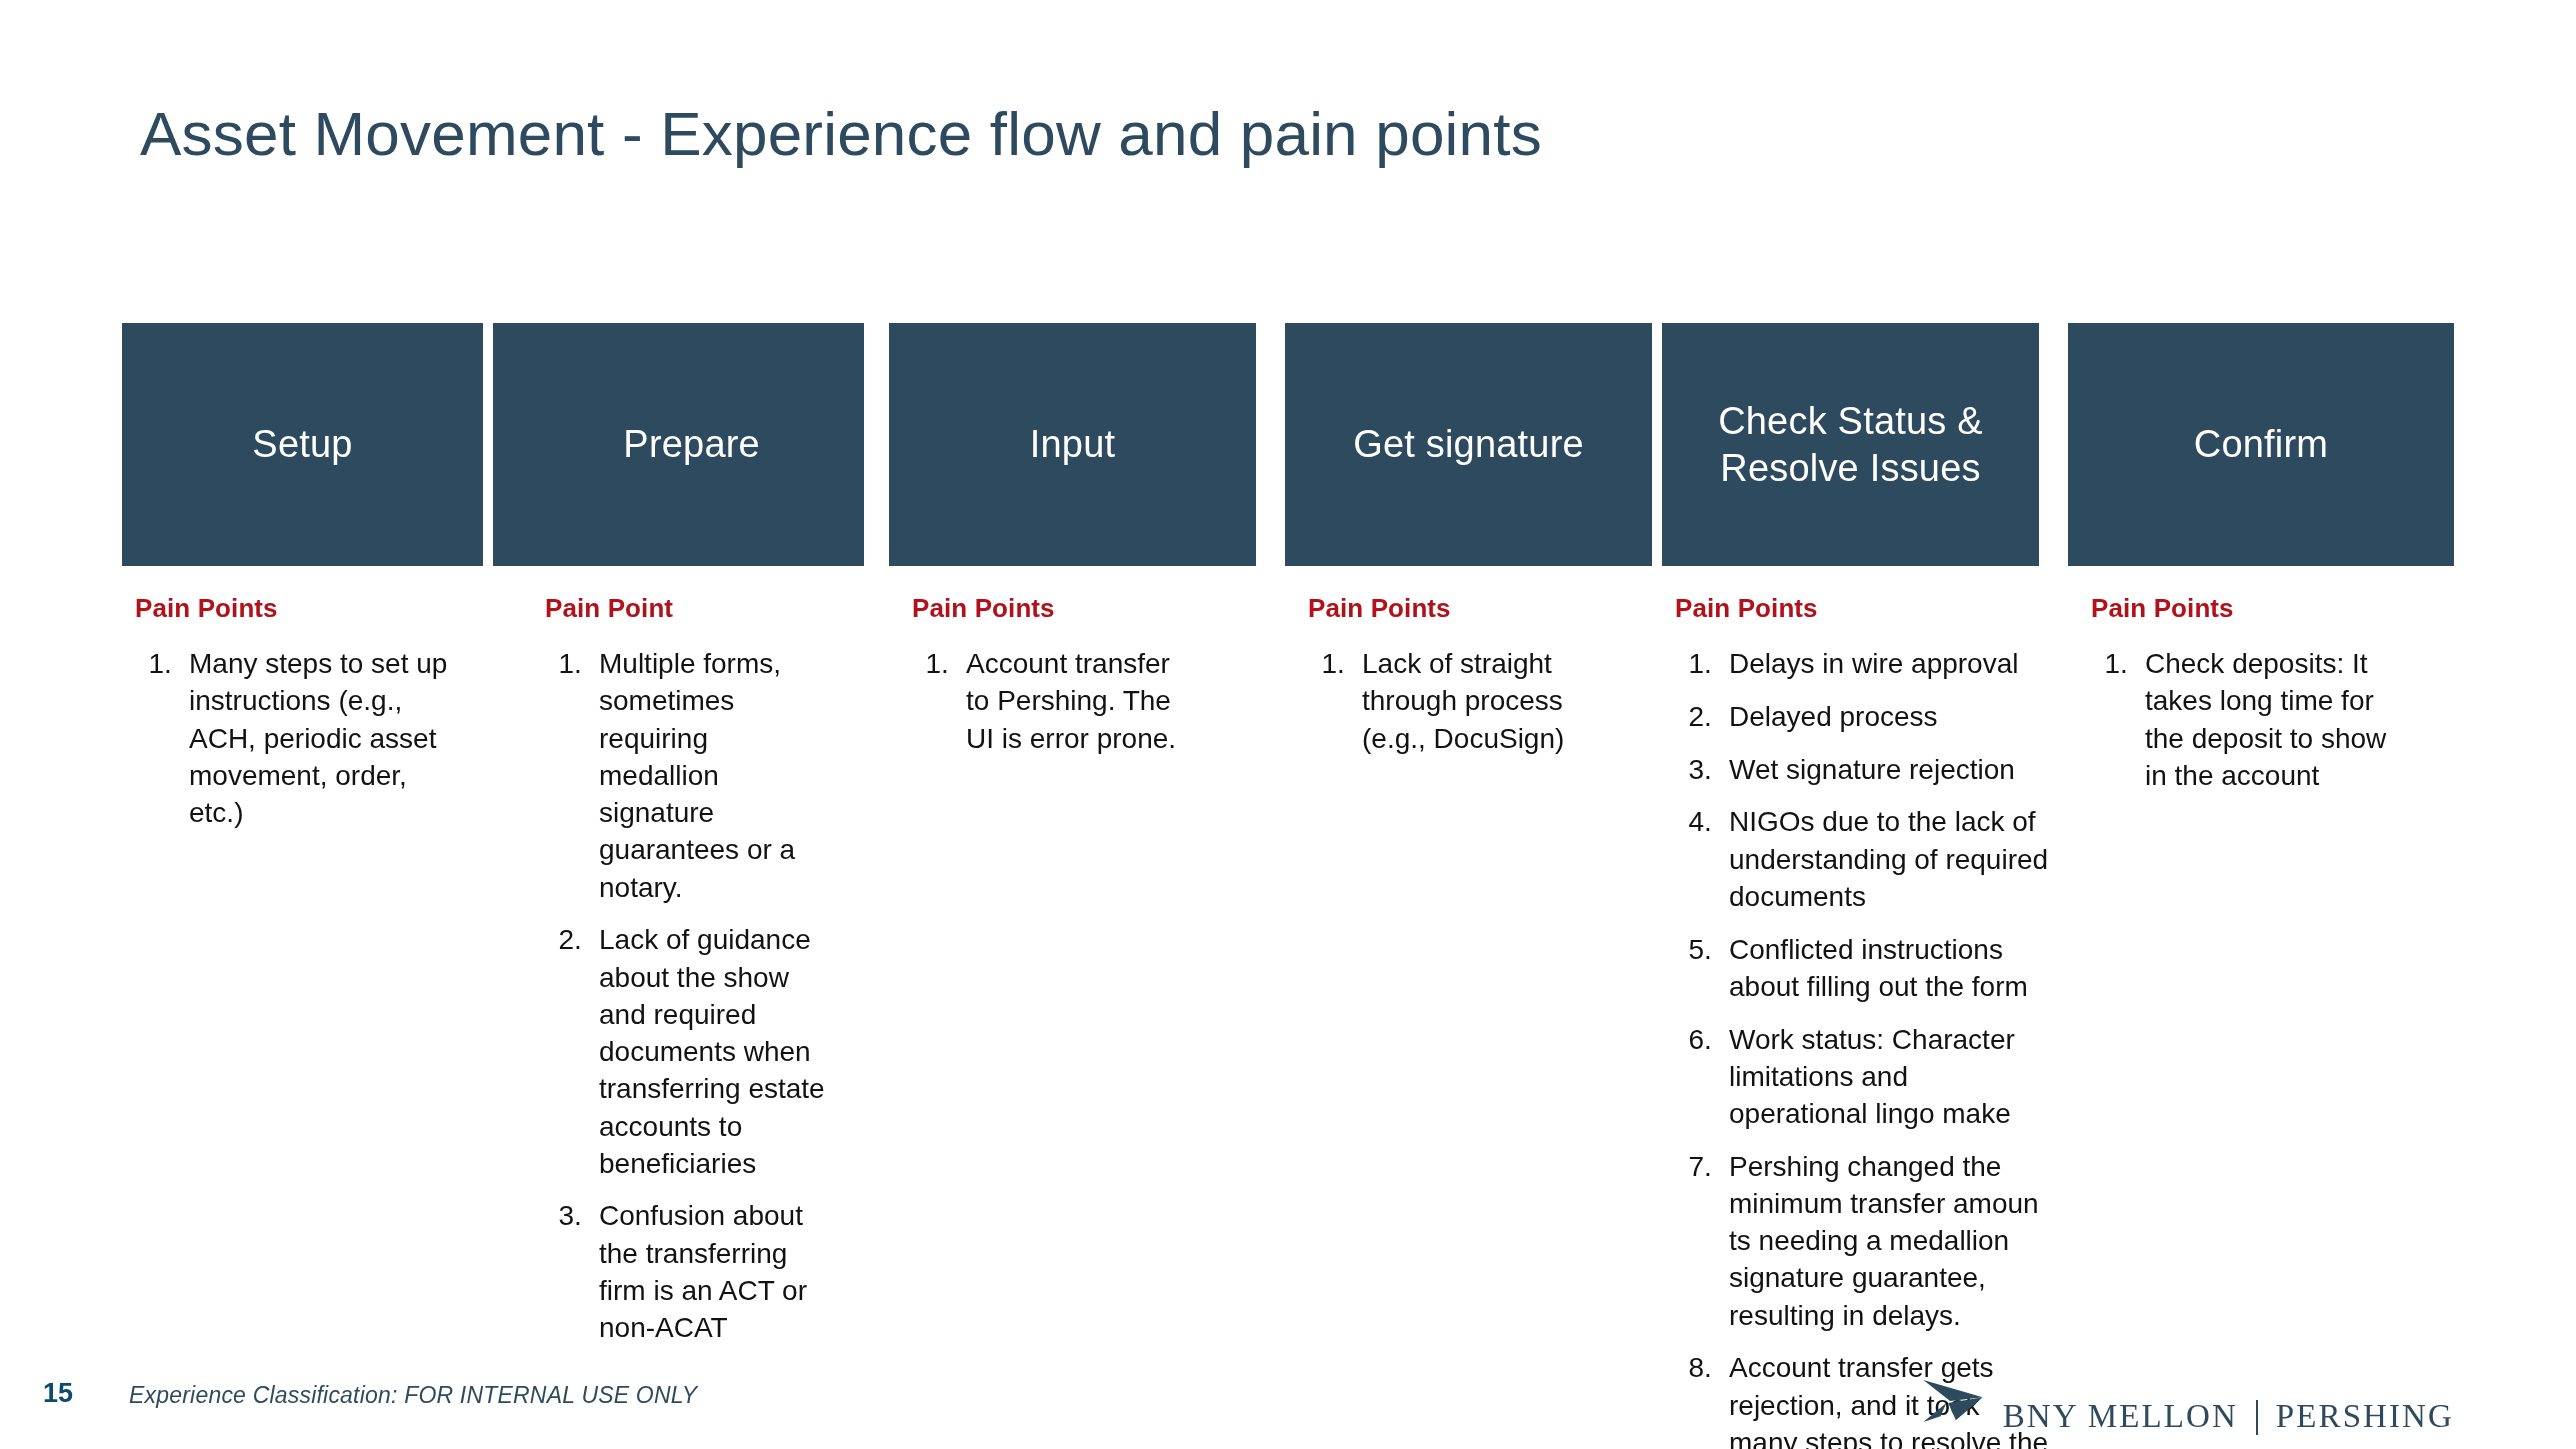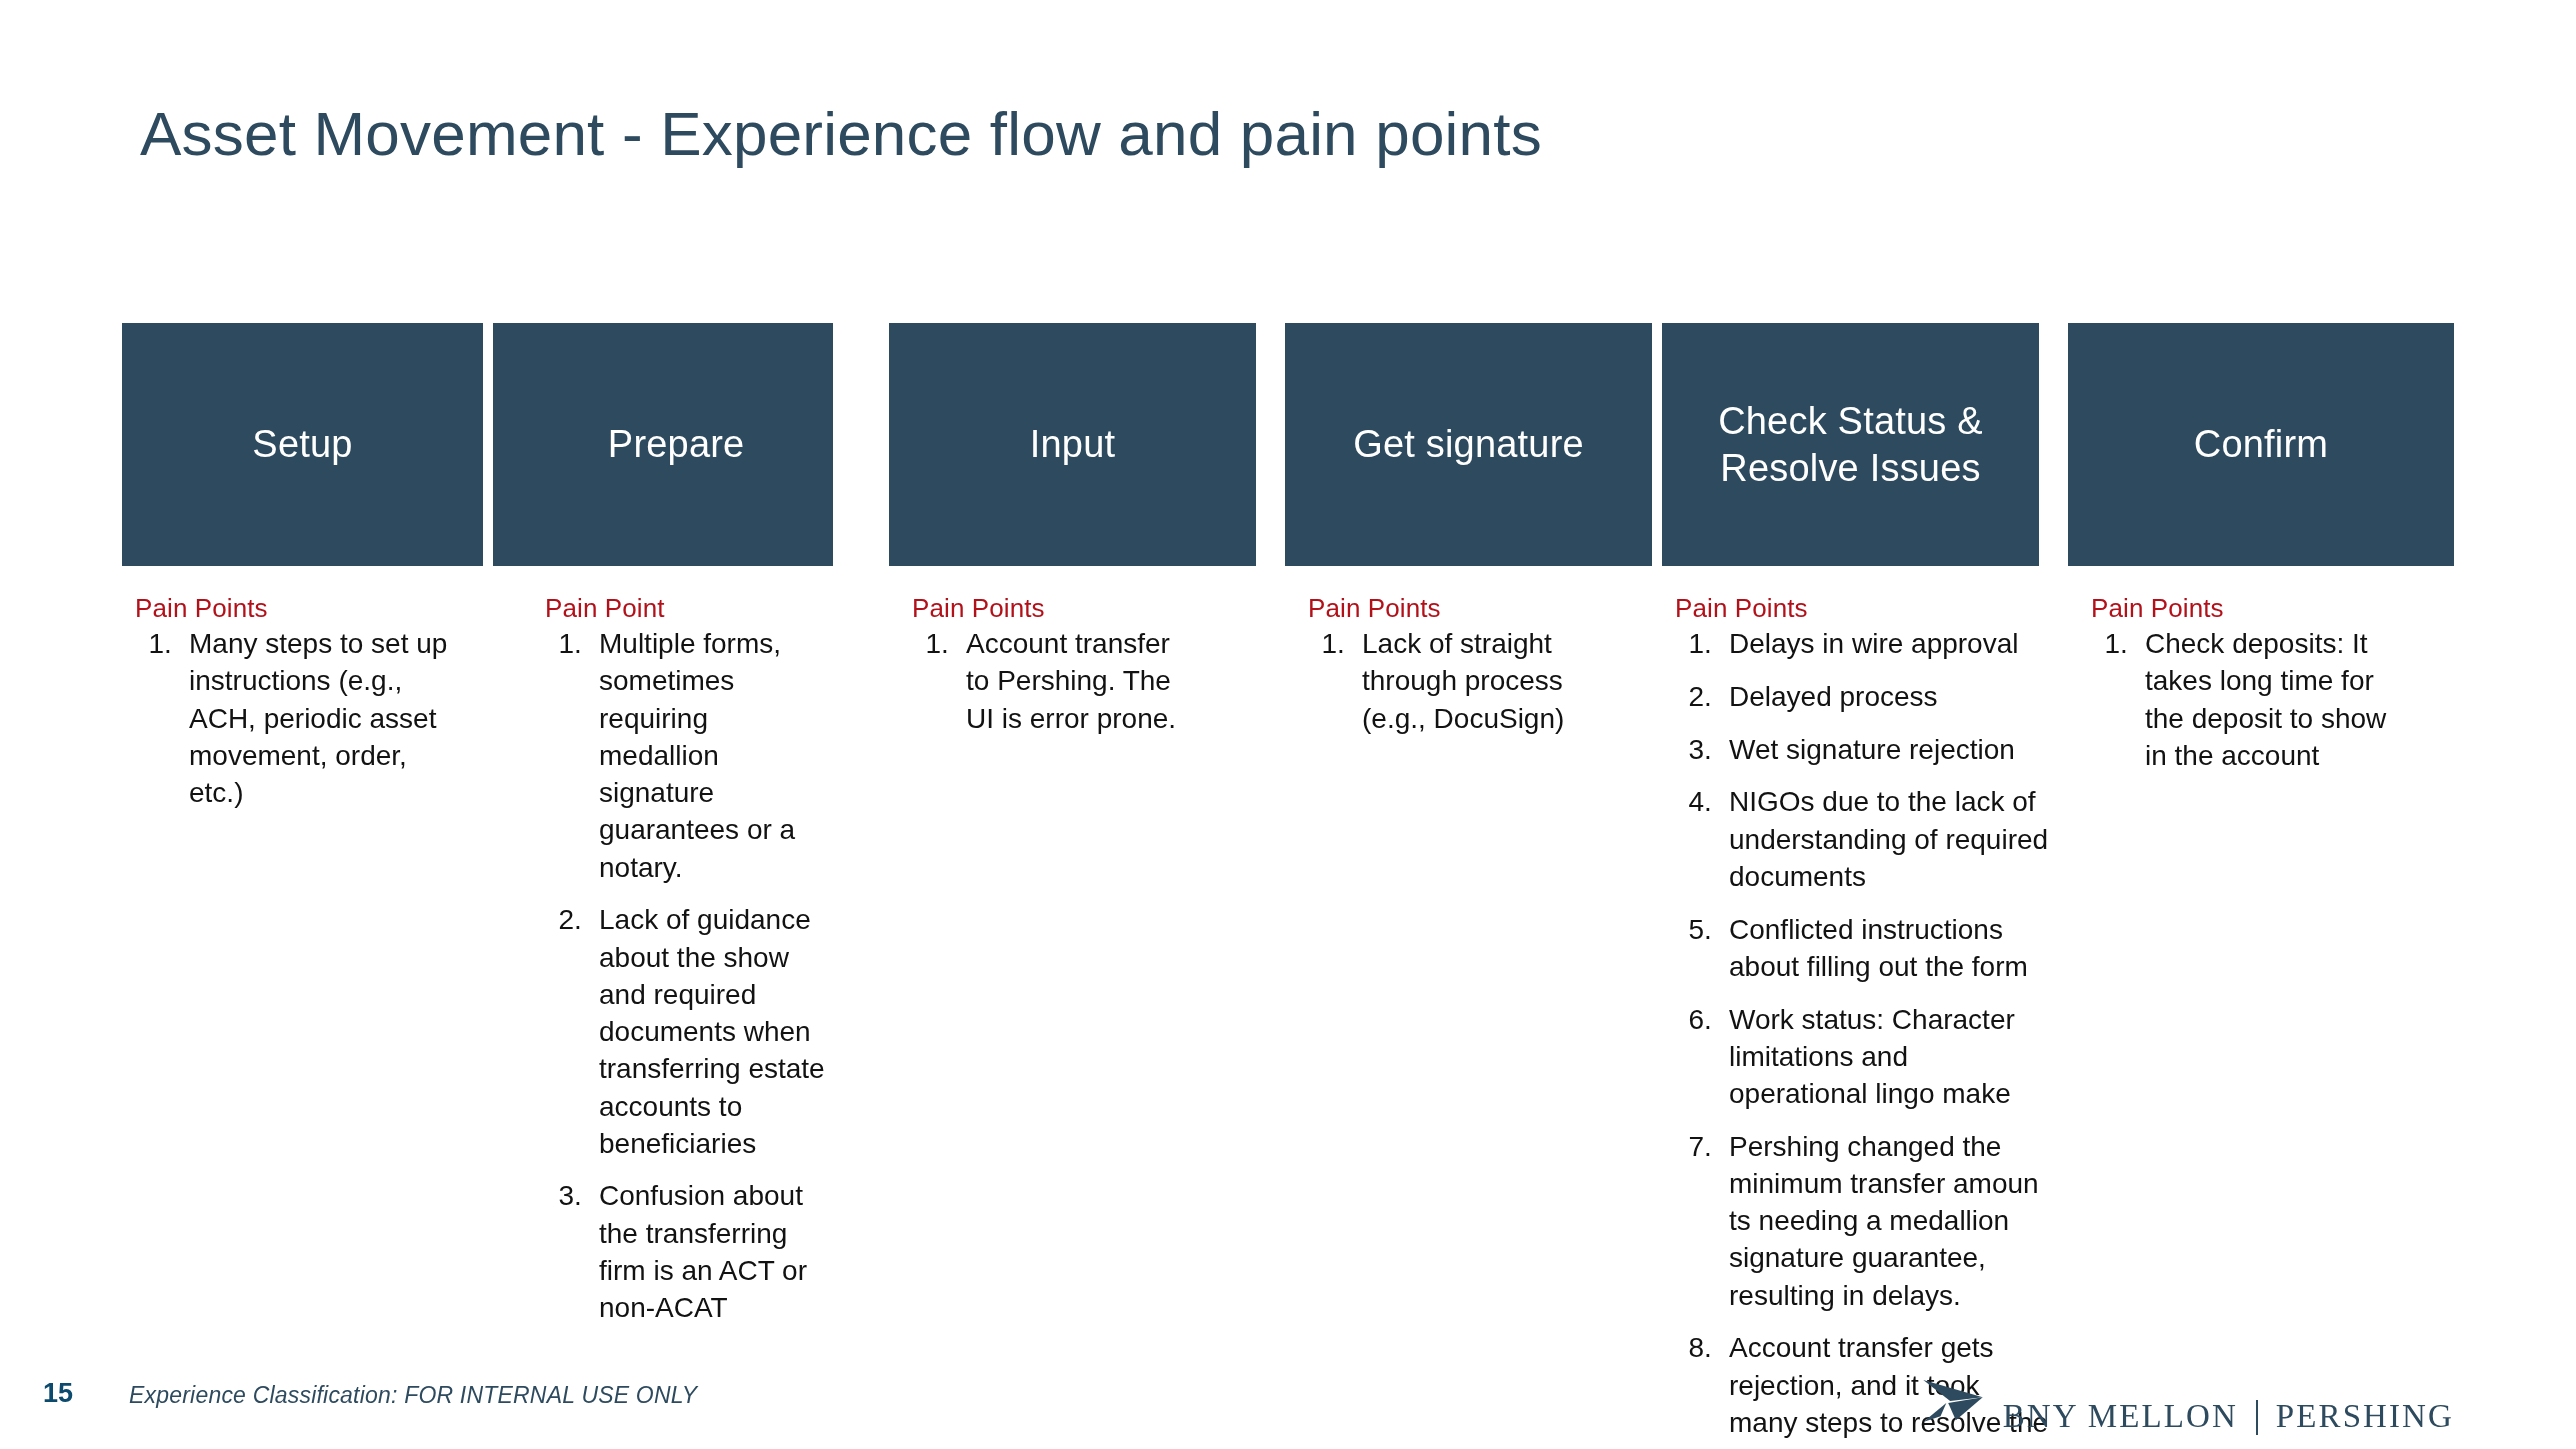--- a/index.html
+++ b/index.html
@@ -65,23 +65,23 @@
     top: 593px;
     width: 2576px;
   }
   .column {
     position: absolute;
     top: 0;
   }
   .pain-heading {
     color: #b3111a;
     font-size: 26px;
-    font-weight: 400;
+    font-weight: 700;
     line-height: 1.2;
-    margin: 0 0 1px 0;
+    margin: 0 0 21px 0;
     letter-spacing: 0.1px;
   }
   .pain-list {
     margin: 0;
     padding: 0;
     list-style: none;
   }
   .pain-item {
     display: flex;
     align-items: flex-start;
@@ -153,21 +153,21 @@
 </style>
 </head>
 <body>
 
 <div id="slide-title">Asset Movement - Experience flow and pain points</div>
 
 <div id="flow-row">
     <div class="flow-box" style="left: 0px; width: 361px;">
       <div class="flow-box-label">Setup</div>
     </div>
-    <div class="flow-box" style="left: 371px; width: 340px; padding-left: 36px;">
+    <div class="flow-box" style="left: 371px; width: 371px; padding-left: 36px;">
       <div class="flow-box-label">Prepare</div>
     </div>
     <div class="flow-box" style="left: 767px; width: 367px;">
       <div class="flow-box-label">Input</div>
     </div>
     <div class="flow-box" style="left: 1163px; width: 367px;">
       <div class="flow-box-label">Get signature</div>
     </div>
     <div class="flow-box" style="left: 1540px; width: 377px;">
       <div class="flow-box-label">Check Status &amp;

